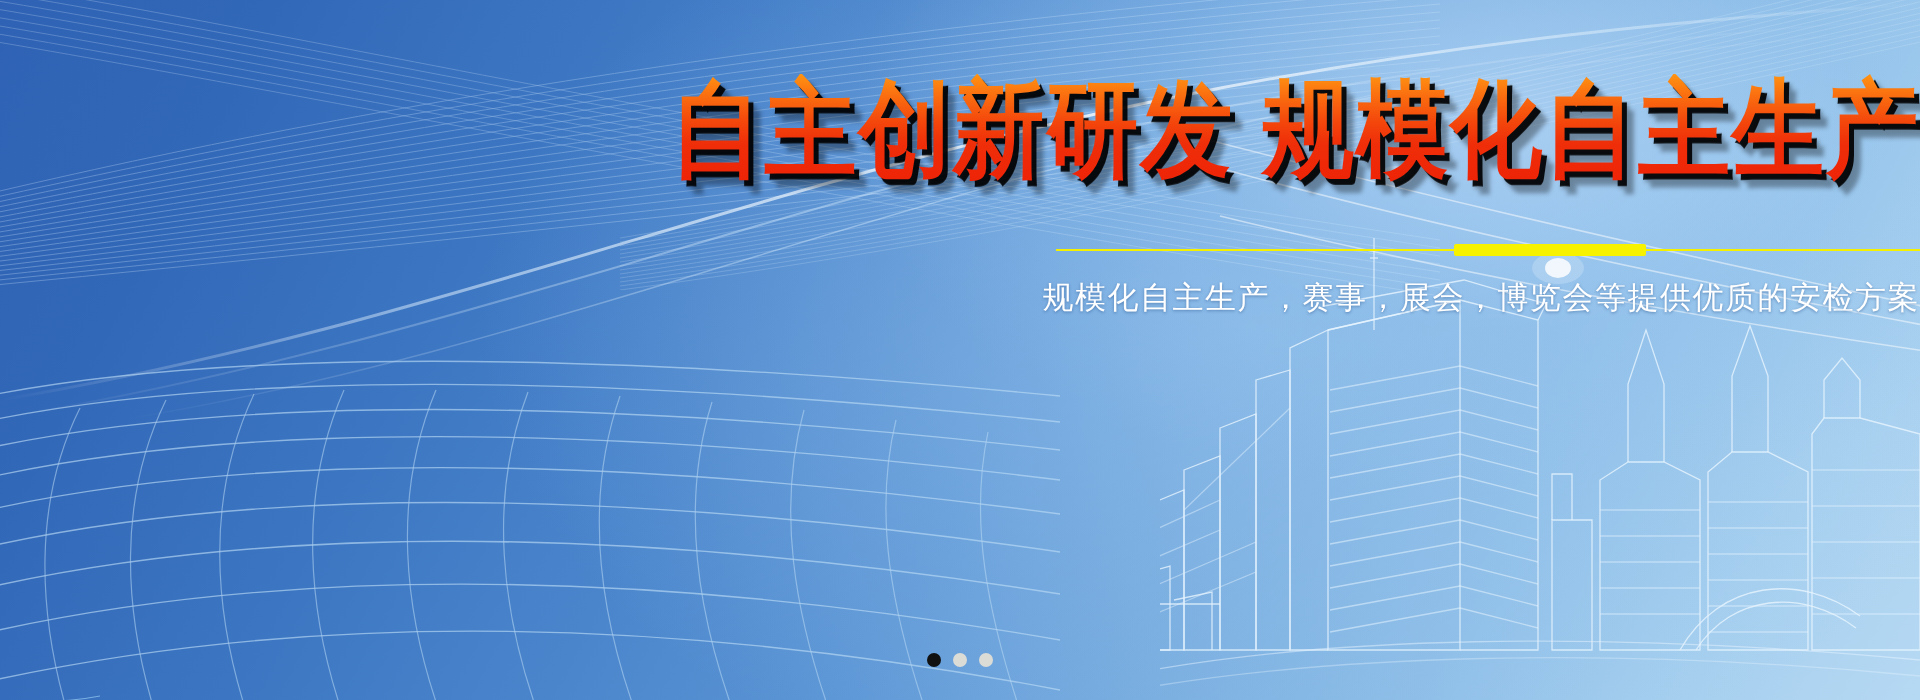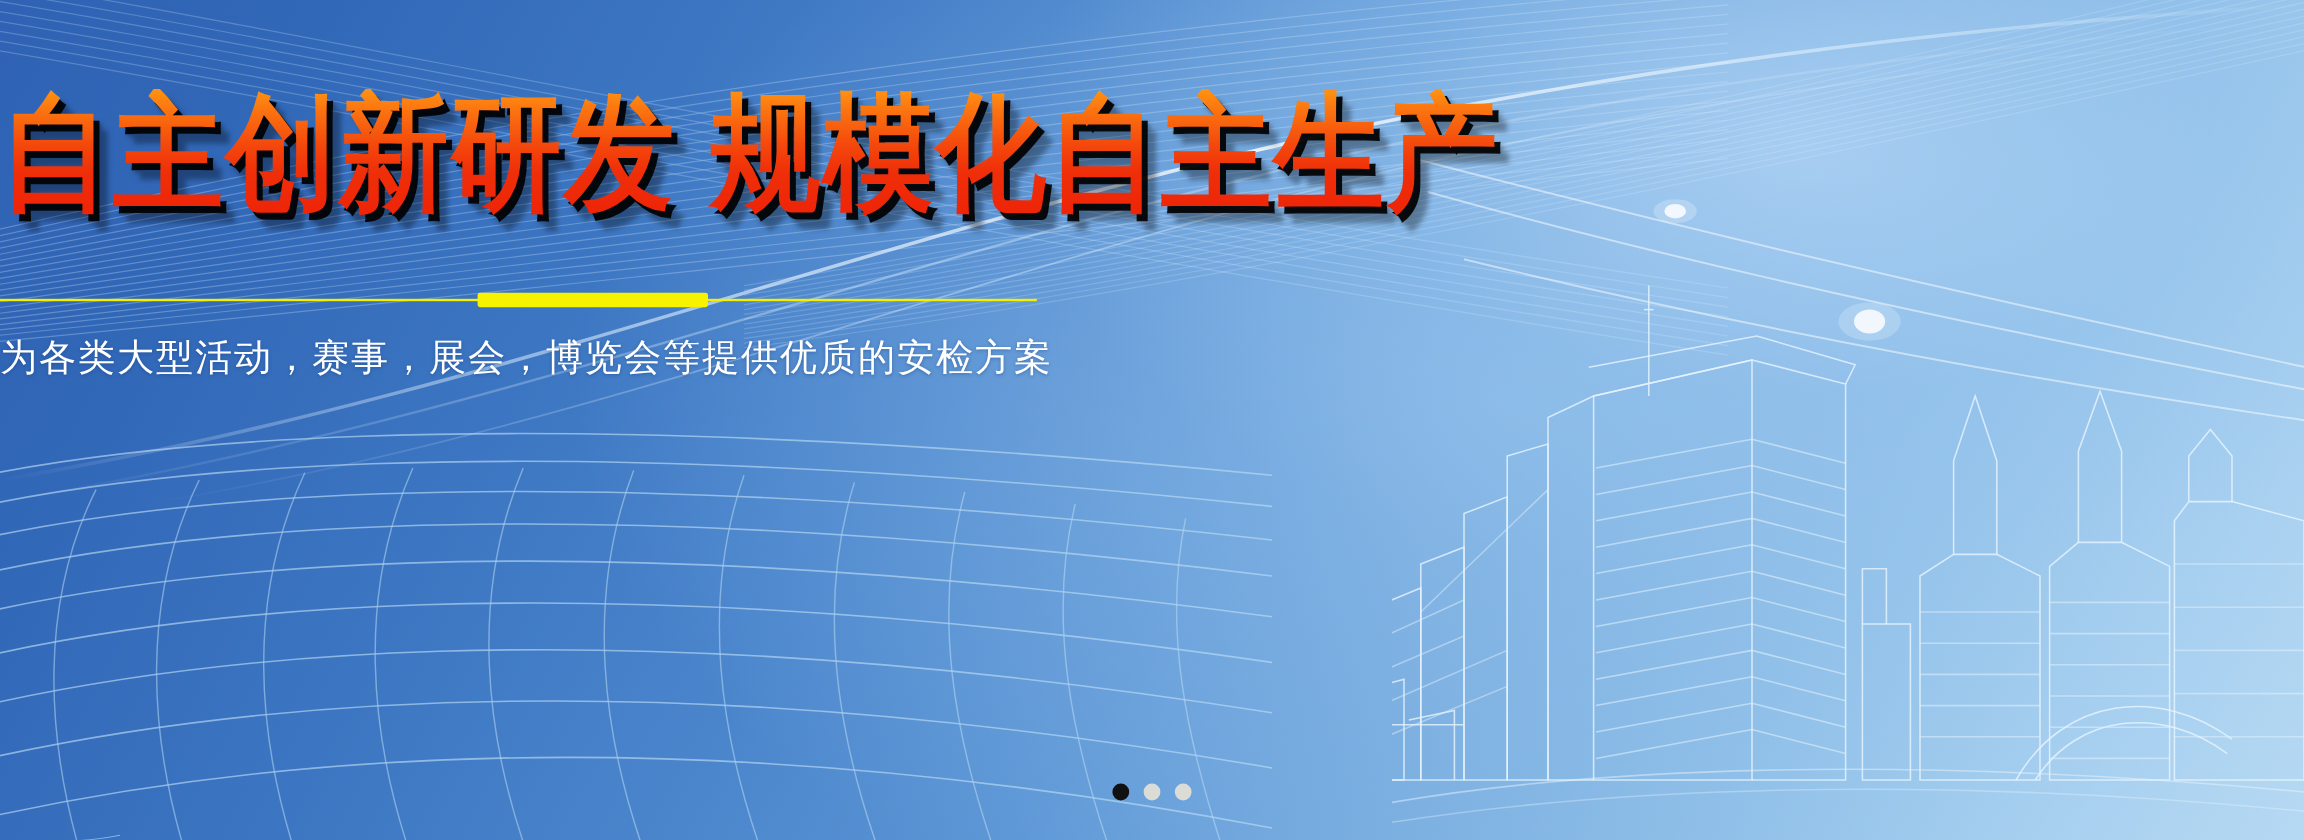--- a/index.html
+++ b/index.html
@@ -34,21 +34,21 @@
   .fan-svg   { top:-30px;  left:-60px;  width:1500px; height:330px; opacity:.55; }
   .fan-svg-2 { top:-10px;  left:620px;  width:1400px; height:300px; opacity:.40; }
   .swoosh-svg{ top:0;      left:0;      width:1920px; height:420px; opacity:.95; }
   .mesh-svg  { bottom:-40px; left:-120px; width:1180px; height:430px; opacity:.85; }
   .city-svg  { bottom:0;   right:0;     width:760px;  height:520px; opacity:.95; }
   .orbit-svg { position:absolute; top:120px; right:-60px; width:820px; height:340px; opacity:.9; }
 
   
   .content{
     position:absolute; inset:0;
-    display:flex; flex-direction:column; align-items:flex-start;
+    display:flex; flex-direction:column; align-items:flex-end;
   }
 
   .headline{
     margin-top:74px;
     font-size:92px;
     font-weight:bold;
     line-height:1.04;
     letter-spacing:2px;
     white-space:nowrap;
     color:#f03a0a;
@@ -341,21 +341,21 @@
   <div class="content">
 
     <h1 class="headline">自主创新研发 规模化自主生产</h1>
 
     <div class="divider">
       <span class="thin"></span>
       <span class="thick"></span>
     </div>
 
 
-    <div class="tagline">为各类大型活动，赛事，展会，博览会等提供优质的安检方案</div>
+    <div class="tagline">规模化自主生产，赛事，展会，博览会等提供优质的安检方案</div>
   </div>
 
   <div class="dots">
     <span class="dot active"></span>
     <span class="dot"></span>
     <span class="dot"></span>
   </div>
 
 </div>
 

